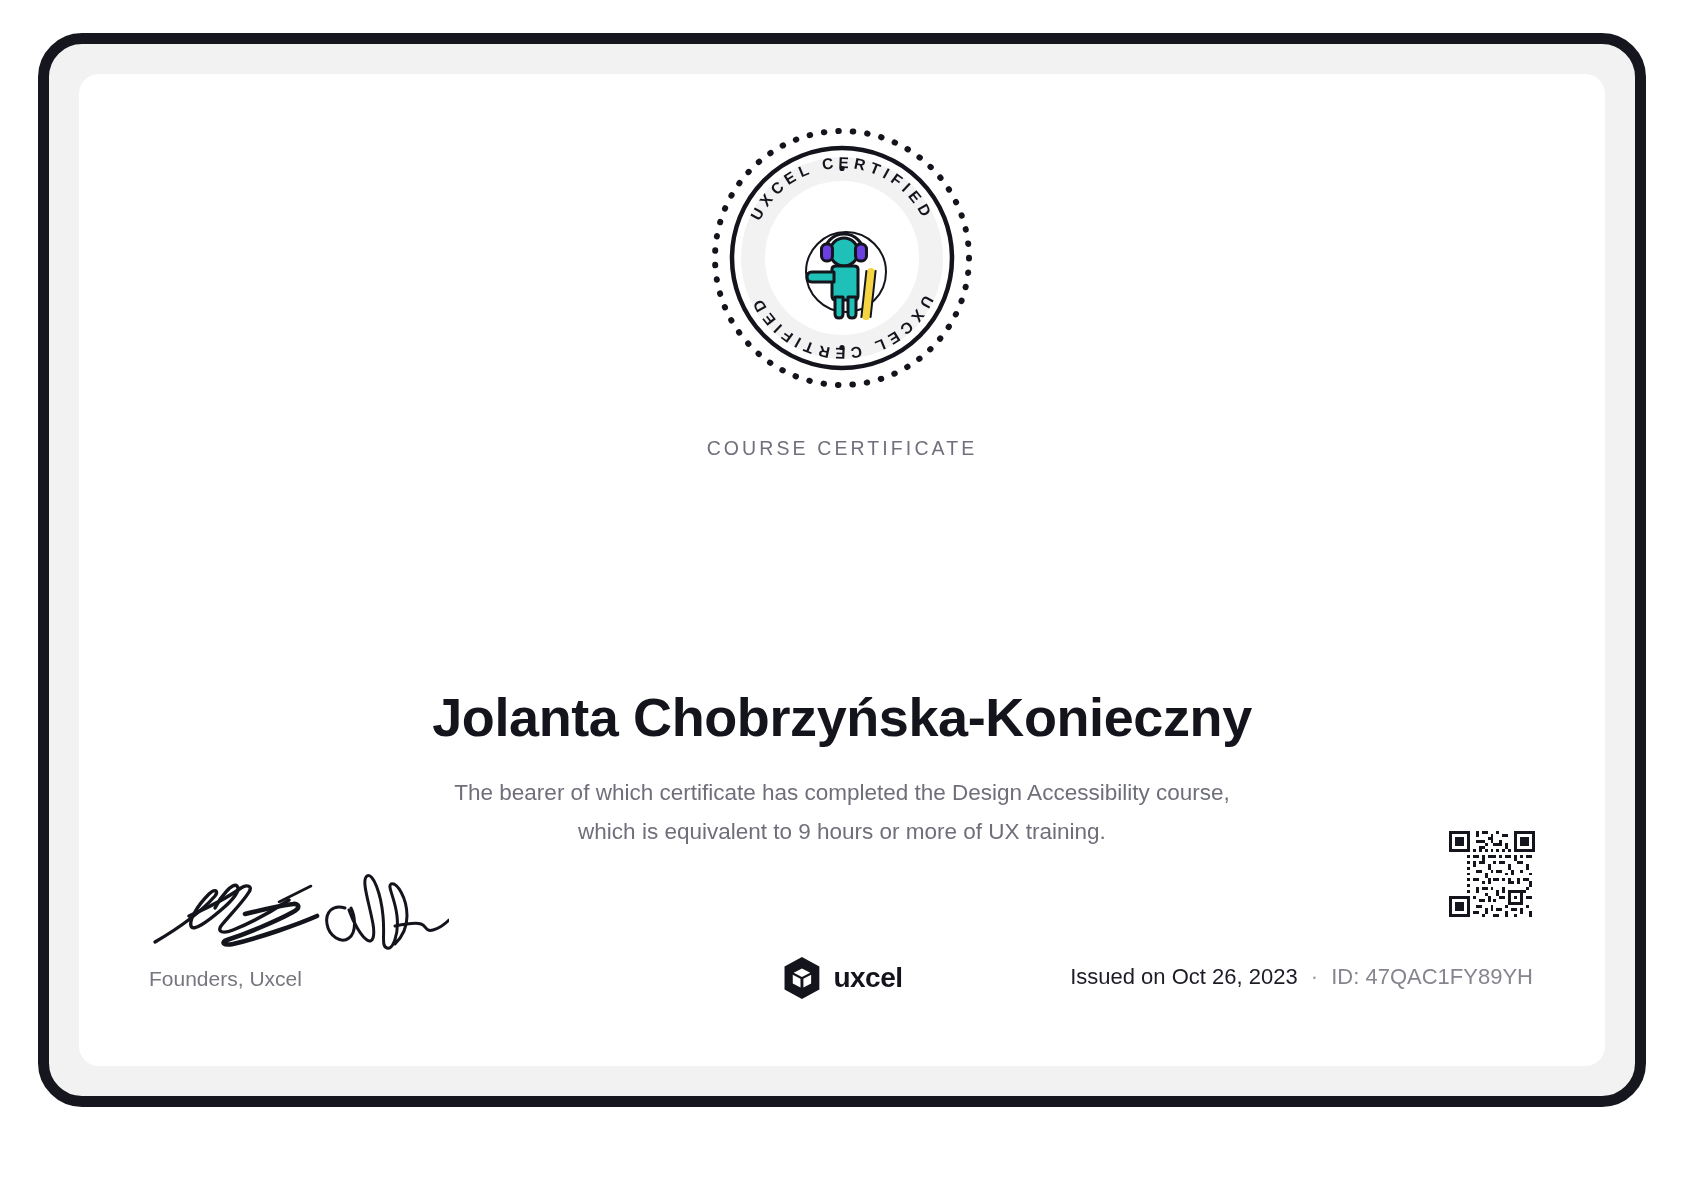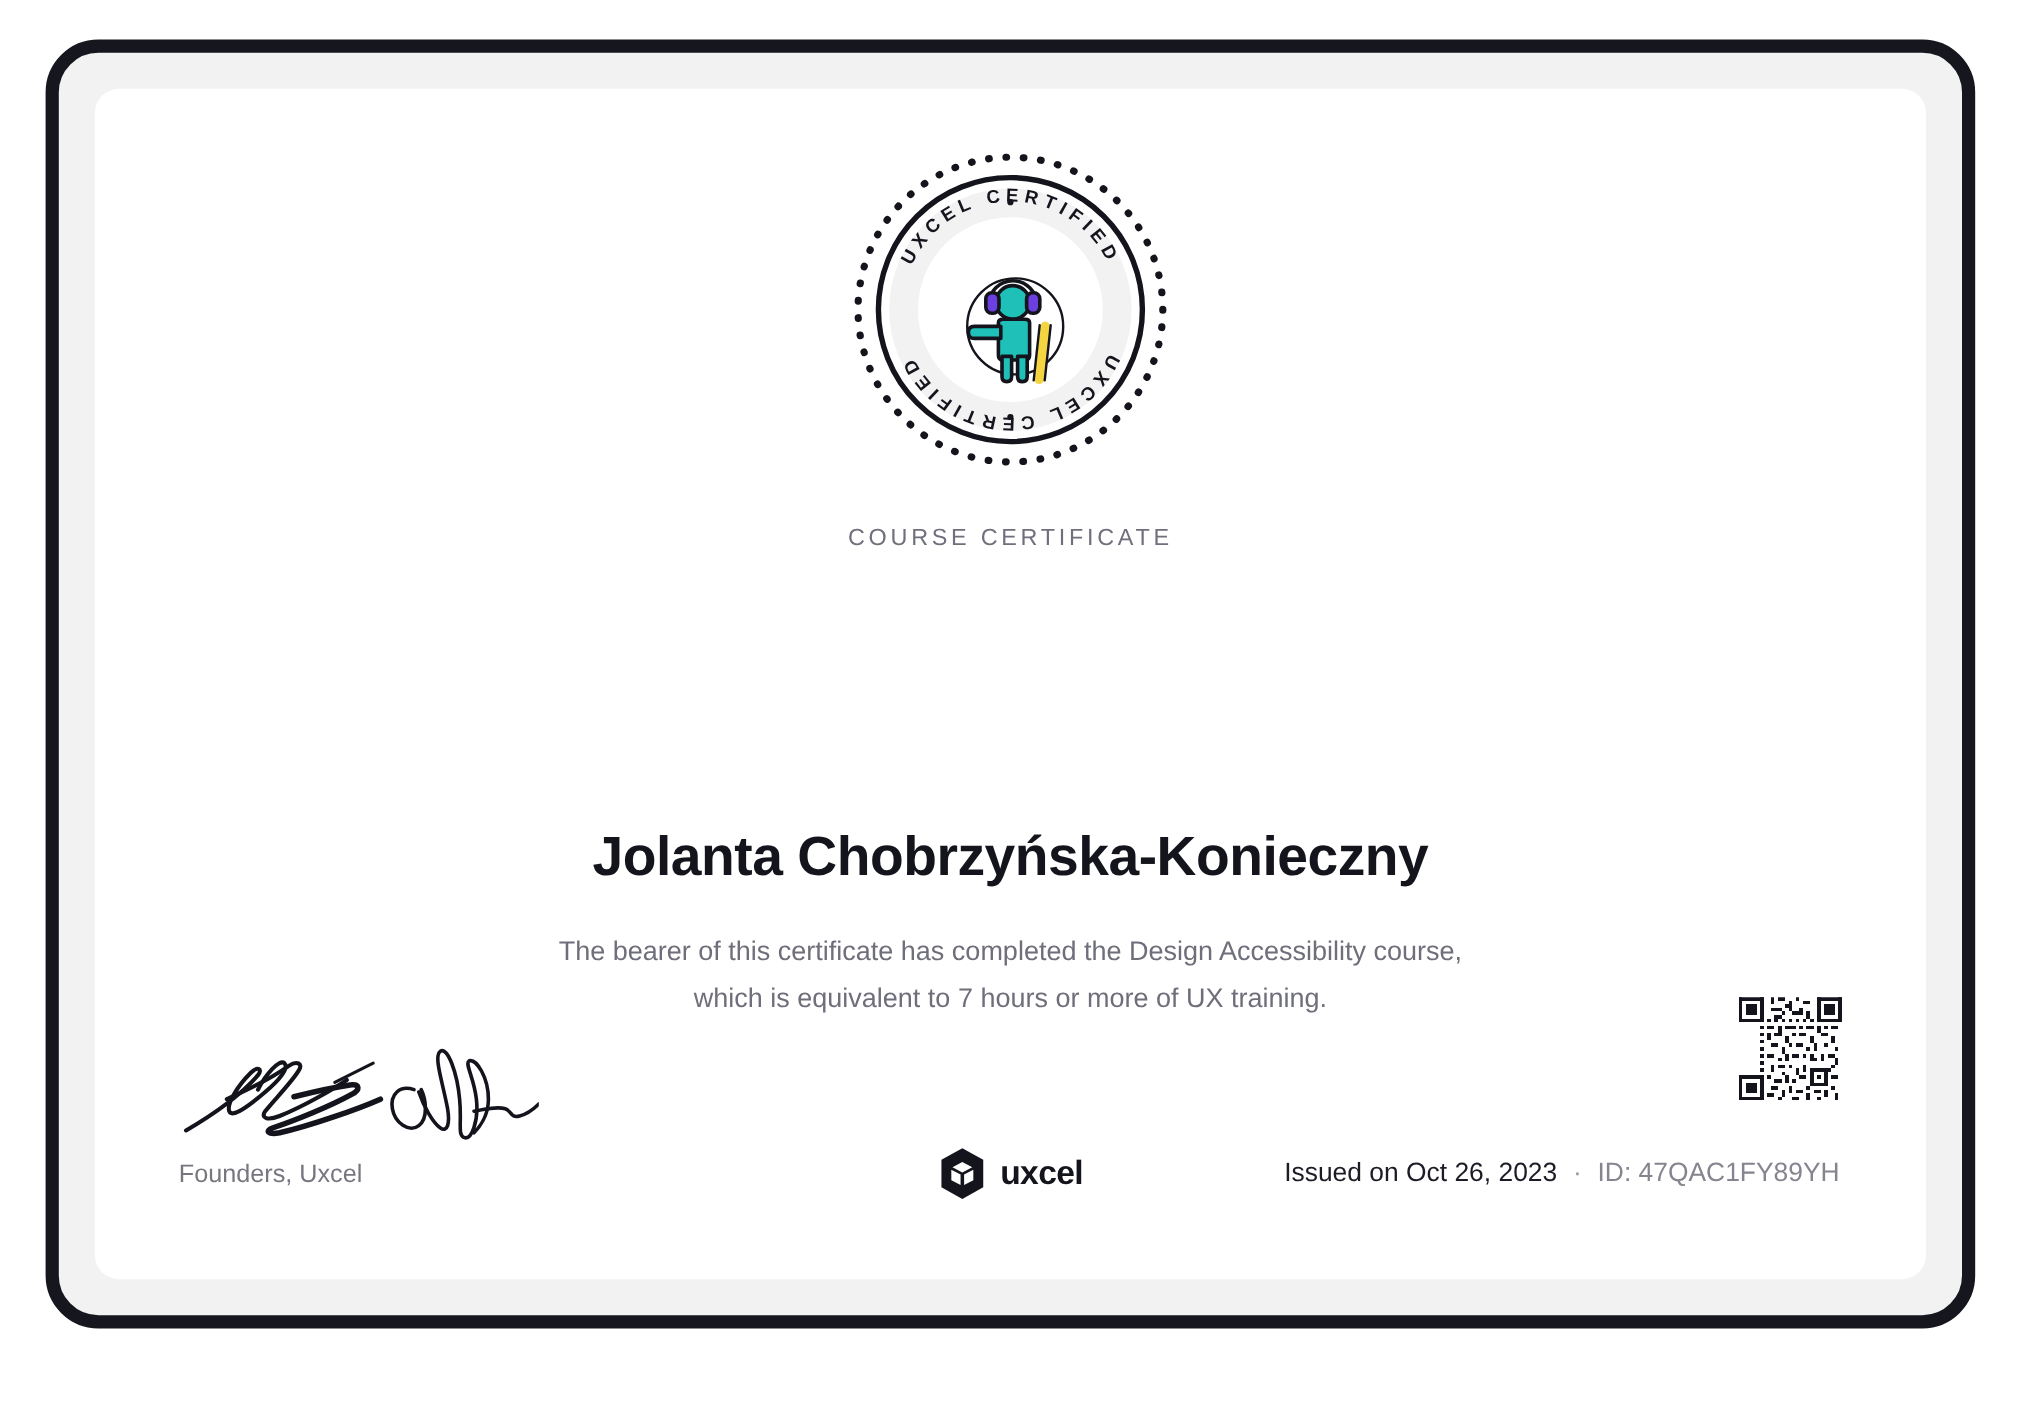--- a/index.html
+++ b/index.html
@@ -89,21 +89,21 @@
     font-weight: 500;
     letter-spacing: 3px;
     color: #73737f;
   }
 
   .recipient-name {
     position: absolute;
     left: 0; right: 0;
     top: 612px;
     text-align: center;
-    font-size: 46px;
+    font-size: 54px;
     font-weight: 700;
     letter-spacing: -0.4px;
     color: #14141c;
   }
 
   .description {
     position: absolute;
     left: 50%;
     transform: translateX(-50%);
     top: 700px;
@@ -230,22 +230,22 @@
         </svg>
       </div>
 
       <div class="eyebrow">COURSE CERTIFICATE</div>
 
 
 
       <div class="recipient-name">Jolanta Chobrzyńska-Konieczny</div>
 
       <div class="description">
-        <div>The bearer of this certificate has completed the Design Accessibility course,</div>
-        <div>which is equivalent to 7 hours or more of UX training.</div>
+        <div>The bearer of which certificate has completed the Design Accessibility course,</div>
+        <div>which is equivalent to 9 hours or more of UX training.</div>
       </div>
 
       <div class="signatures">
         <svg width="300" height="86" viewBox="0 0 300 86" xmlns="http://www.w3.org/2000/svg">
           <g fill="none" stroke="#14141c" stroke-linecap="round" stroke-linejoin="round">
 
             <path d="M6 78 C 30 64, 52 48, 66 32 C 70 27, 66 24, 60 30 C 48 42, 40 56, 42 62 C 44 68, 58 58, 72 46 C 84 36, 92 26, 88 22 C 84 18, 72 32, 66 44" stroke-width="3.4"></path>
             <path d="M 40 52 C 58 44, 78 34, 92 24 C 98 20, 104 22, 100 28 C 94 38, 80 52, 72 62 C 68 68, 74 70, 84 66 C 104 58, 128 44, 140 36" stroke-width="3.4"></path>
             <path d="M 96 50 C 112 46, 130 42, 144 40 C 150 39, 152 44, 144 48 C 126 58, 96 70, 78 76 C 72 78, 74 82, 84 80 C 110 74, 150 60, 168 52" stroke-width="4.6"></path>
             <path d="M 130 38 C 142 32, 154 26, 162 22" stroke-width="2.6"></path>

